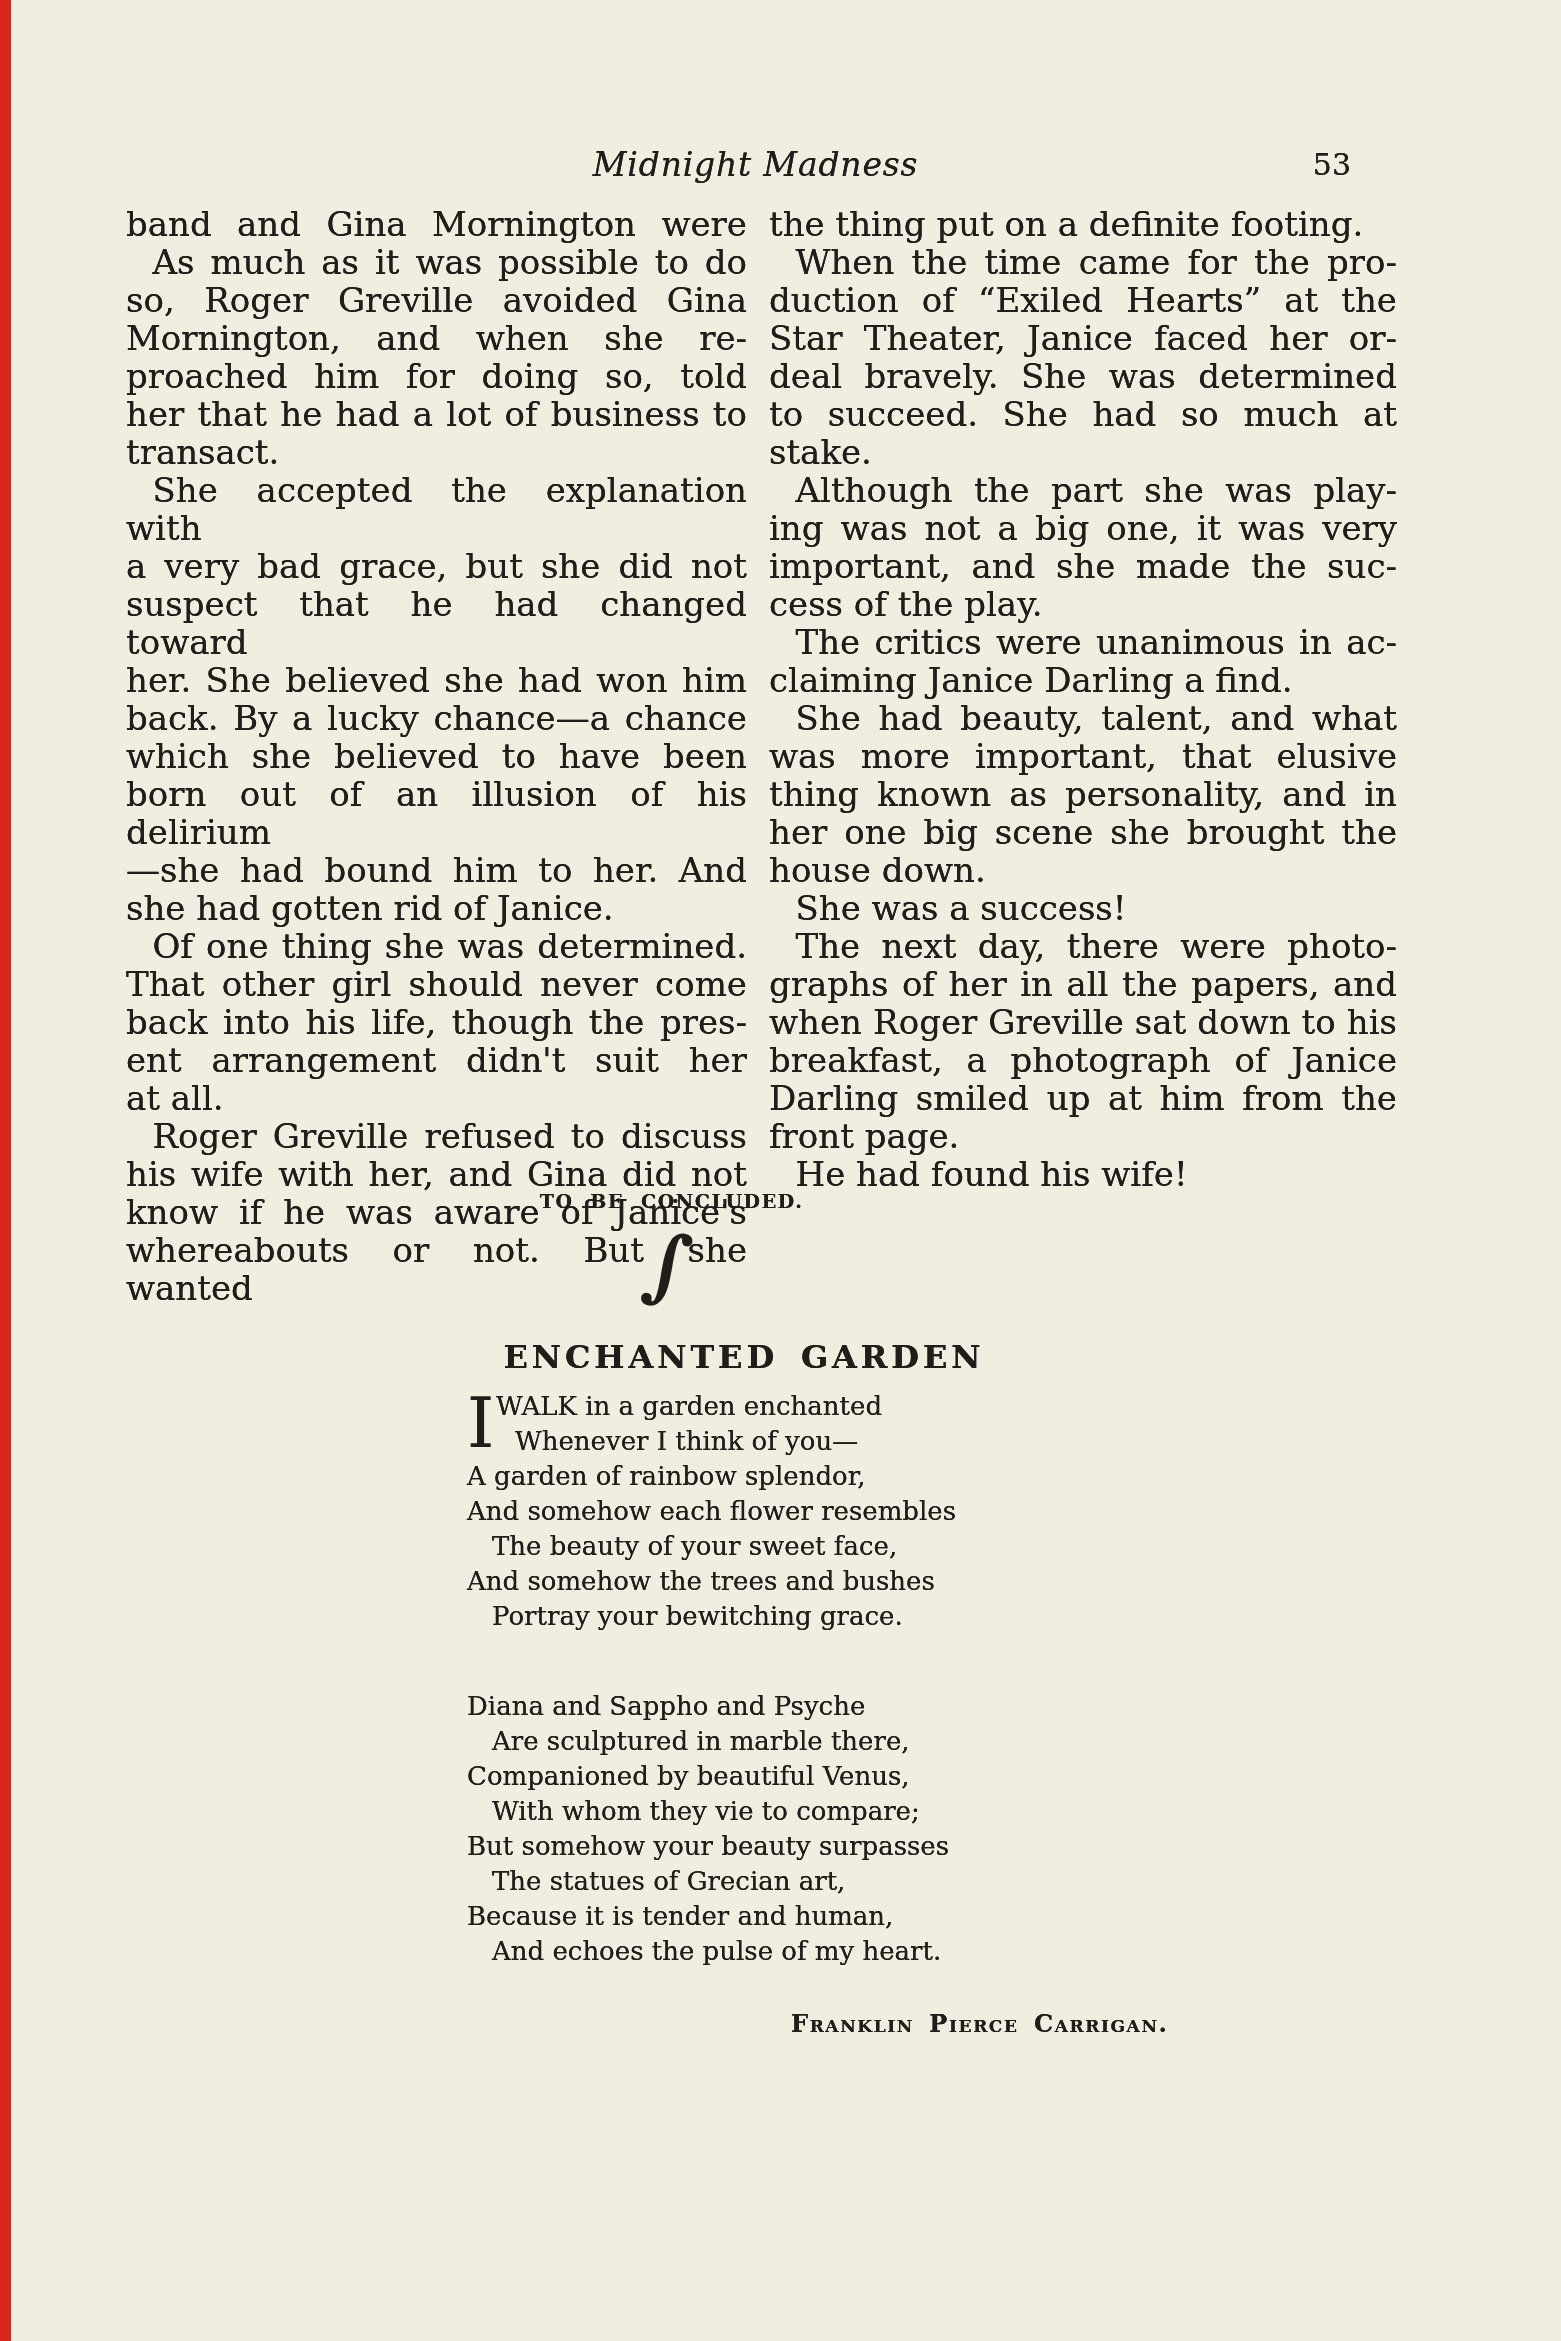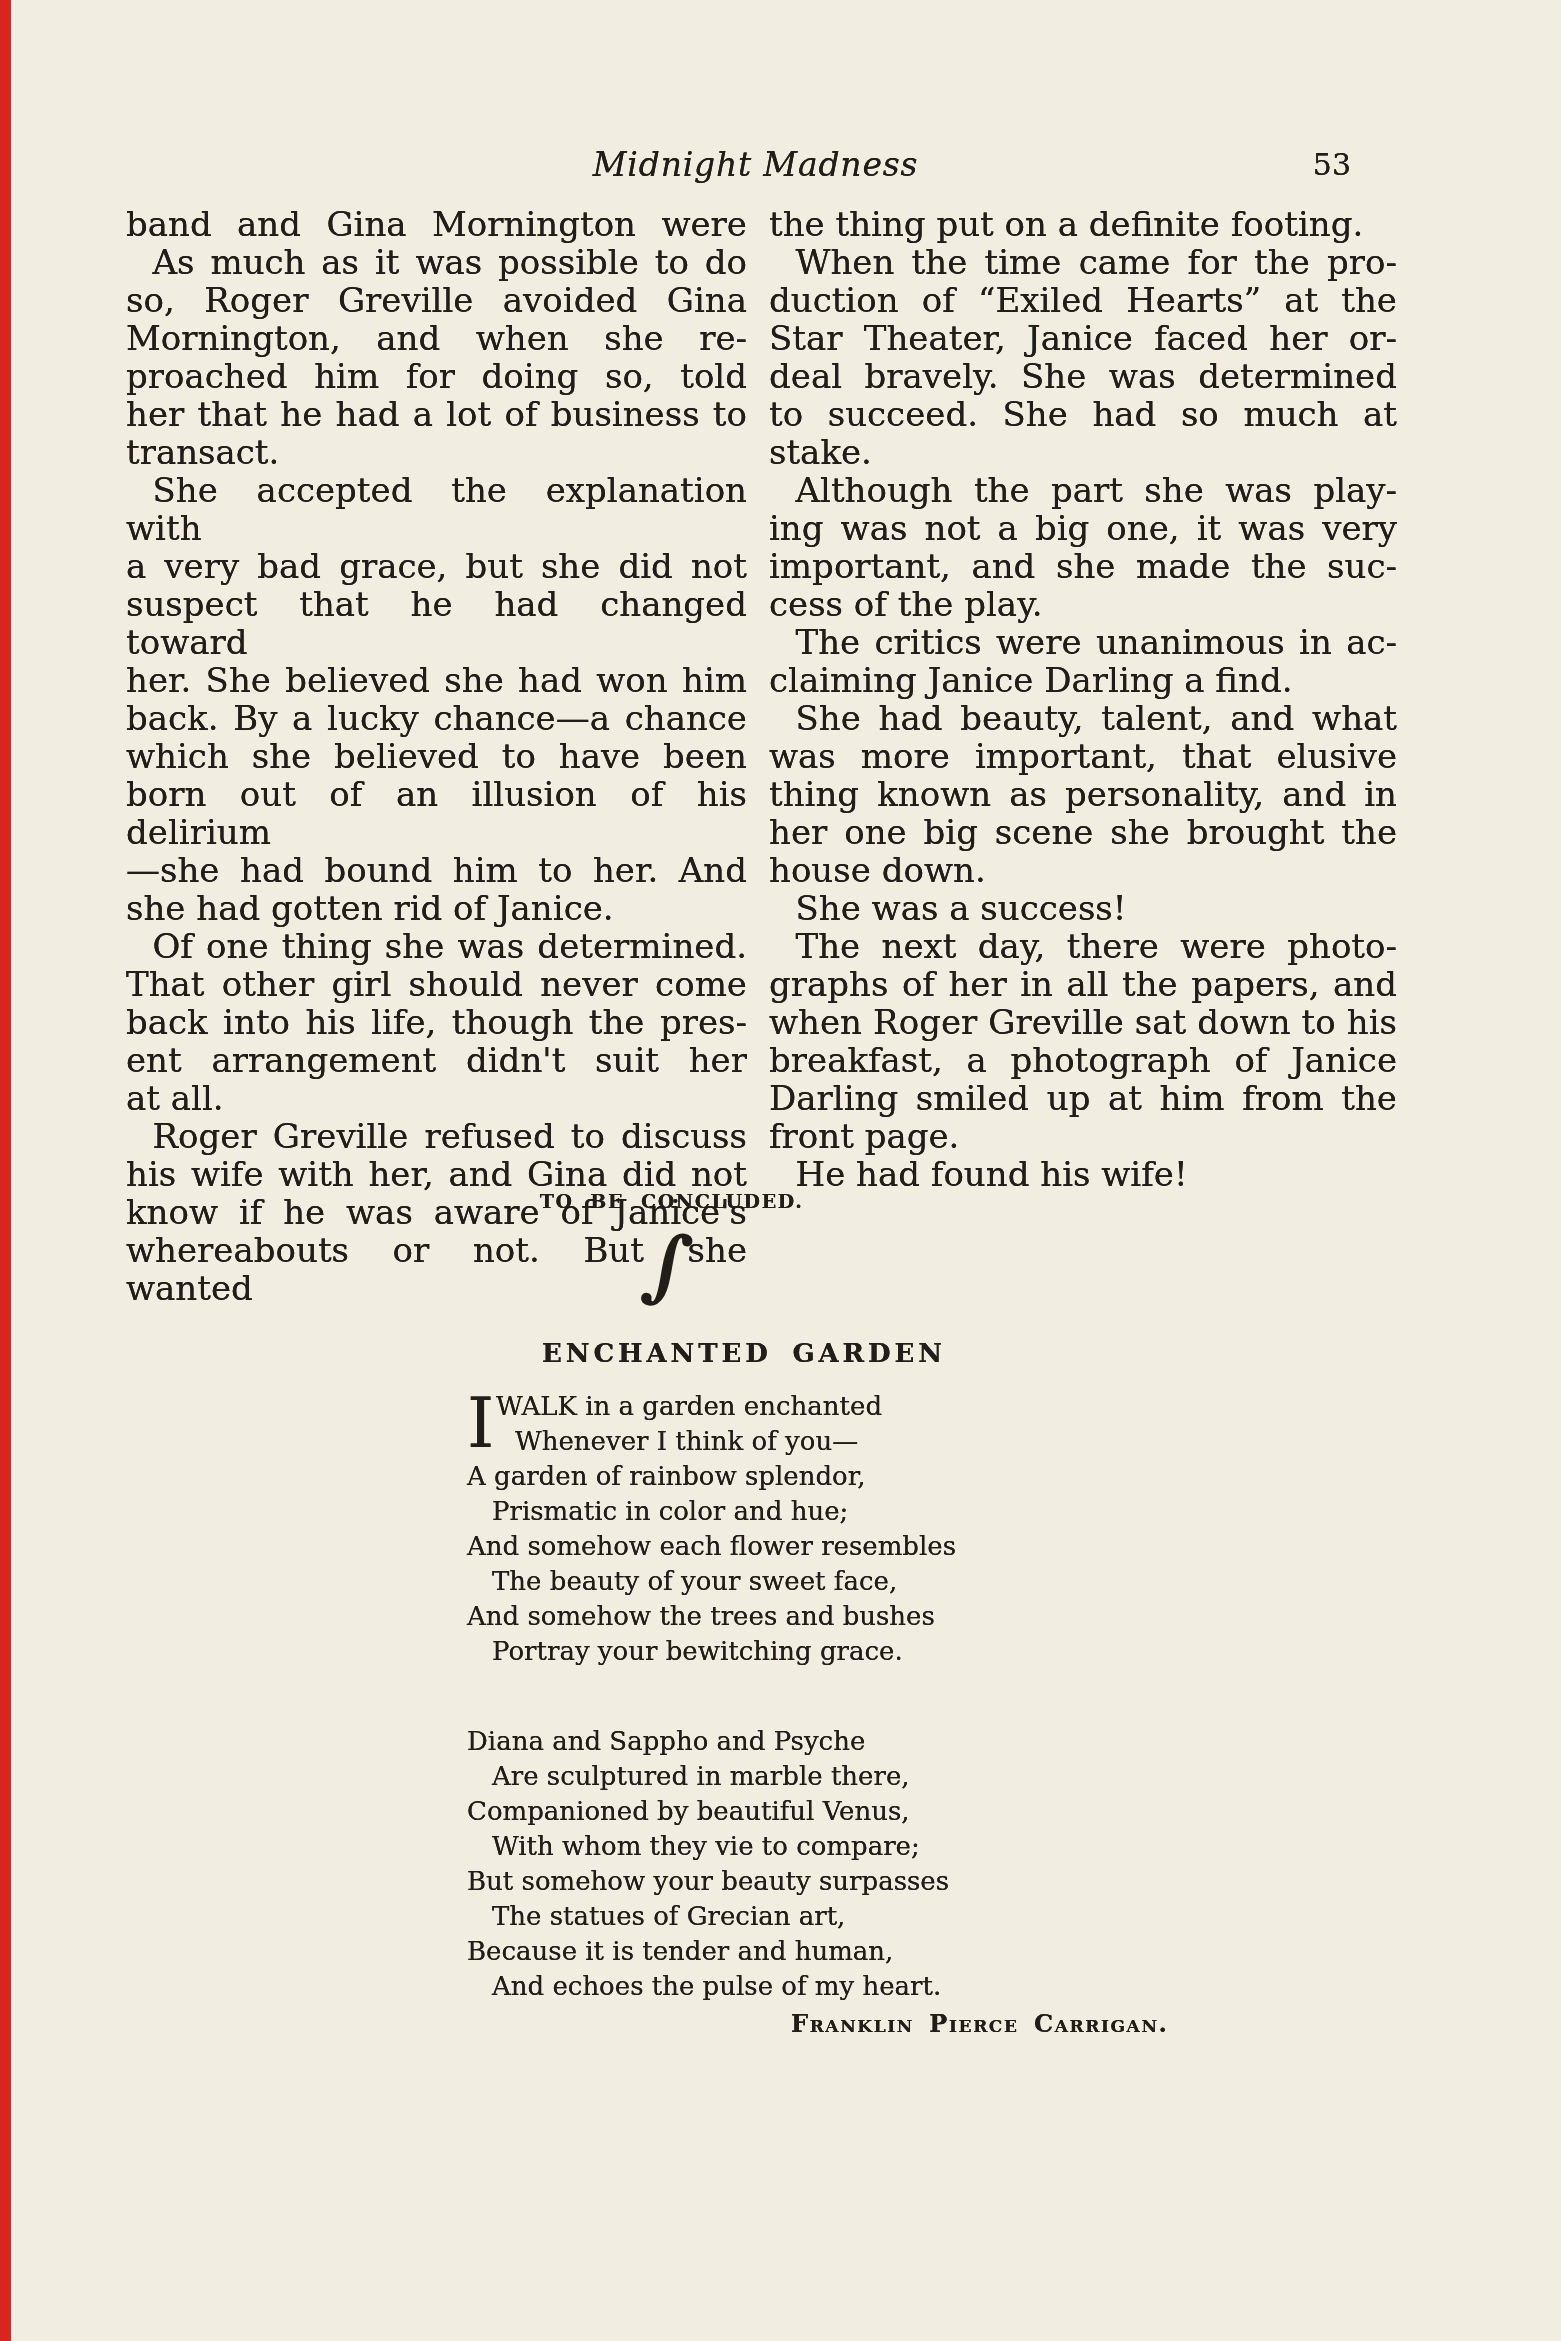--- a/index.html
+++ b/index.html
@@ -56,21 +56,21 @@
     text-align: center;
     font-family: "DejaVu Serif", serif;
     font-size: 81px; font-weight: bold; font-style: italic;
     line-height: 81px;
     transform: rotate(8deg);
   }
   
   .poem-title {
     position: absolute; left: 467px; top: 1338px; width: 554px;
     text-align: center;
-    font-size: 26px; font-weight: bold; letter-spacing: 3.9px; word-spacing: 7.8px;
+    font-size: 32px; font-weight: bold; letter-spacing: 3.9px; word-spacing: 7.8px;
     text-shadow: 0 0 0.4px currentColor;
   }
   .poem {
     position: absolute; left: 467px; top: 1389px; width: 703px;
     font-size: 26px; line-height: 35px;
     text-shadow: 0 0 0.4px currentColor;
   }
   .drop-cap {
     position: absolute; left: 0; top: 4.7px;
     font-size: 69px; line-height: 59px;
@@ -161,21 +161,20 @@
 
   <div class="flourish">∫</div>
 
   <div class="poem-title">ENCHANTED GARDEN</div>
 
   <div class="poem" id="poem">
     <div class="drop-cap">I</div>
   <div class="pline i3">WALK in a garden enchanted</div>
       <div class="pline i2">Whenever I think of you—</div>
       <div class="pline i0">A garden of rainbow splendor,</div>
-      <div class="pline i1">Prismatic in color and hue;</div>
       <div class="pline i0">And somehow each flower resembles</div>
       <div class="pline i1">The beauty of your sweet face,</div>
       <div class="pline i0">And somehow the trees and bushes</div>
       <div class="pline i1">Portray your bewitching grace.</div>
       <div class="pline i0 sgap">Diana and Sappho and Psyche</div>
       <div class="pline i1">Are sculptured in marble there,</div>
       <div class="pline i0">Companioned by beautiful Venus,</div>
       <div class="pline i1">With whom they vie to compare;</div>
       <div class="pline i0">But somehow your beauty surpasses</div>
       <div class="pline i1">The statues of Grecian art,</div>

